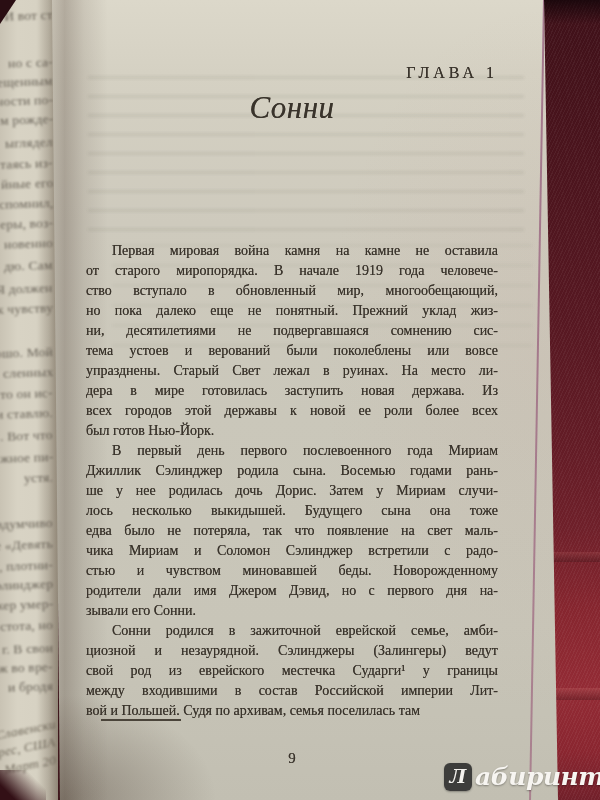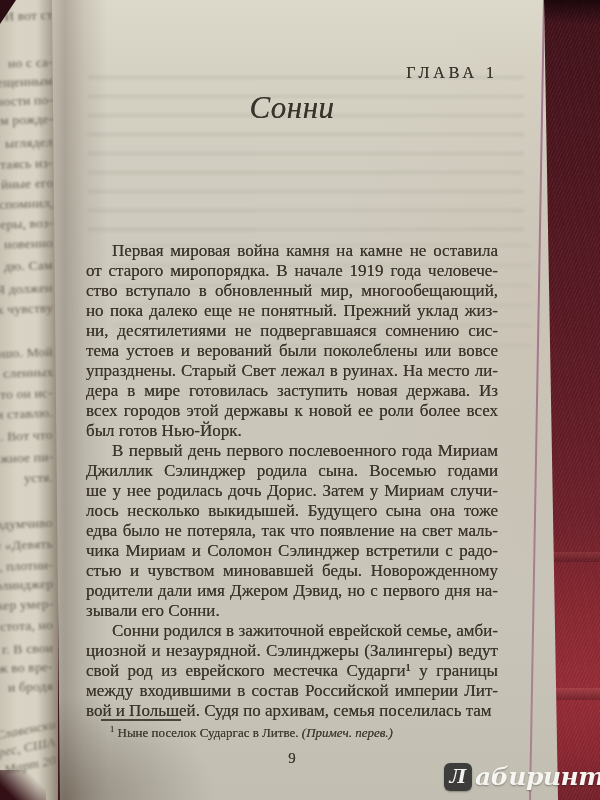--- a/index.html
+++ b/index.html
@@ -45,21 +45,21 @@
     filter:blur(1.8px);}
 
   .text-layer{position:absolute;left:0;top:0;width:100%;height:100%;color:#3a342c;
     filter:blur(.35px);text-shadow:0 0 .6px rgba(58,52,44,.85);}
 
   .chapter-label{position:absolute;left:34px;top:64px;width:412px;text-align:right;
     font-size:16px;letter-spacing:4px;color:#39332b;}
   .chapter-title{position:absolute;left:34px;top:90px;width:412px;text-align:center;
     font-size:31px;color:#39332b;letter-spacing:.5px;font-style:italic;}
 
-  .body-text{position:absolute;left:34px;top:241px;width:412px;font-size:17px;line-height:20px;}
+  .body-text{position:absolute;left:34px;top:241px;width:412px;font-size:14px;line-height:20px;}
   .para .line{height:20px;overflow:hidden;text-align:justify;white-space:normal;}
   .para .line::after{content:"";display:inline-block;width:100%;height:0;}
   .para .line:last-child{text-align:left;}
   .para .line:last-child::after{content:none;}
   .para .line:first-child{text-indent:26px;}
 
   .fn-rule{position:absolute;left:49px;top:719px;width:80px;height:1.5px;background:#4a443a;}
   .footnote{position:absolute;left:58px;top:724px;width:390px;font-size:13px;color:#423c33;}
   .footnote sup{font-size:8.5px;}
   .footnote .it{font-style:italic;}
@@ -165,25 +165,20 @@
         <div class="para">
             <div class="line">Сонни родился в зажиточной еврейской семье, амби-</div>
             <div class="line">циозной и незаурядной. Сэлинджеры (Залингеры) ведут</div>
             <div class="line">свой род из еврейского местечка Сударги¹ у границы</div>
             <div class="line">между входившими в состав Российской империи Лит-</div>
             <div class="line">вой и Польшей. Судя по архивам, семья поселилась там</div>
           </div>
       </div>
 
       <div class="fn-rule"></div>
-      <div class="footnote">
-        <sup>1</sup>
-        <span>Ныне поселок Сударгас в Литве. </span>
-        <span class="it">(Примеч. перев.)</span>
-      </div>
 
       <div class="page-number">9</div>
     </div>
   </div>
 
   <div class="corner-tl"></div>
   <div class="corner-bl"></div>
 
   <div class="watermark">
     <span class="wm-logo">

